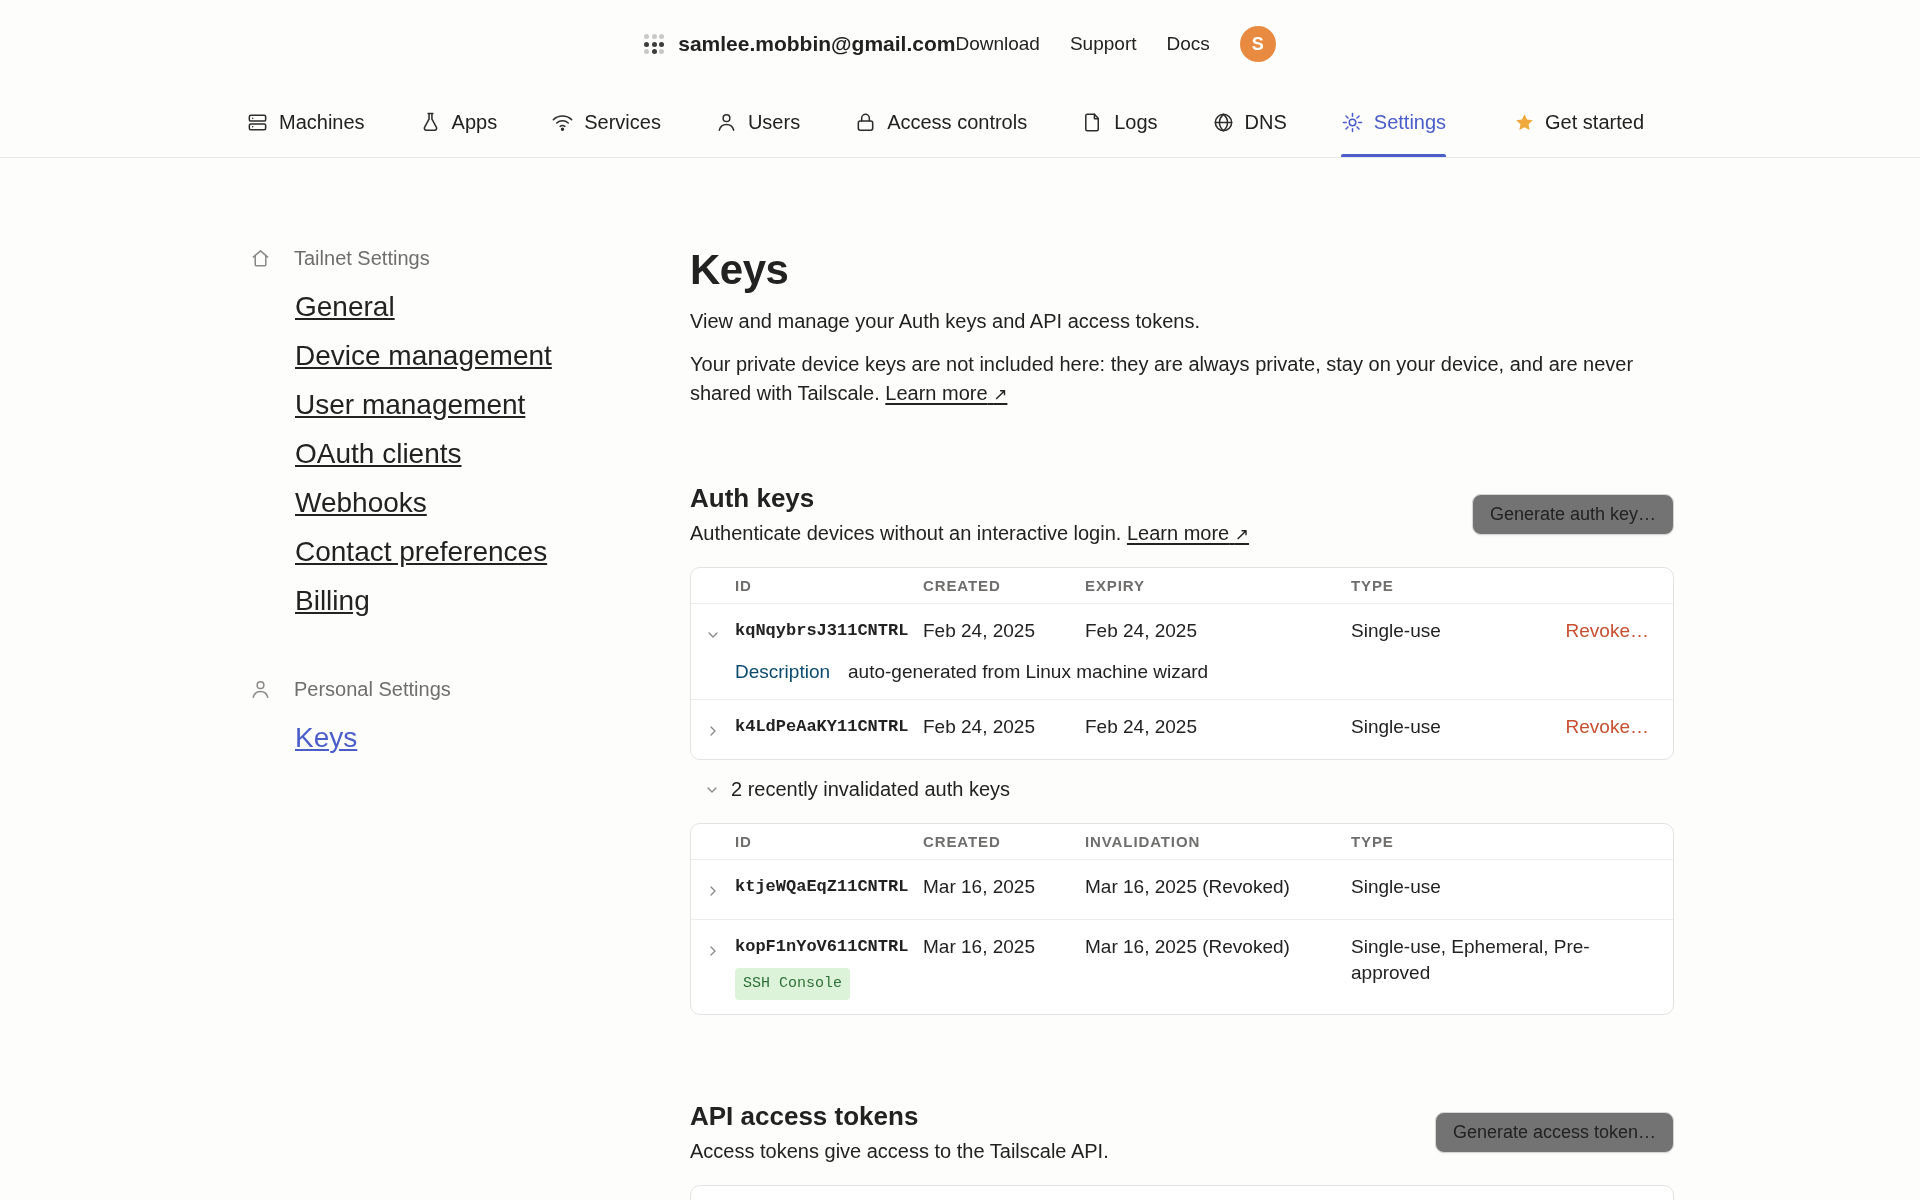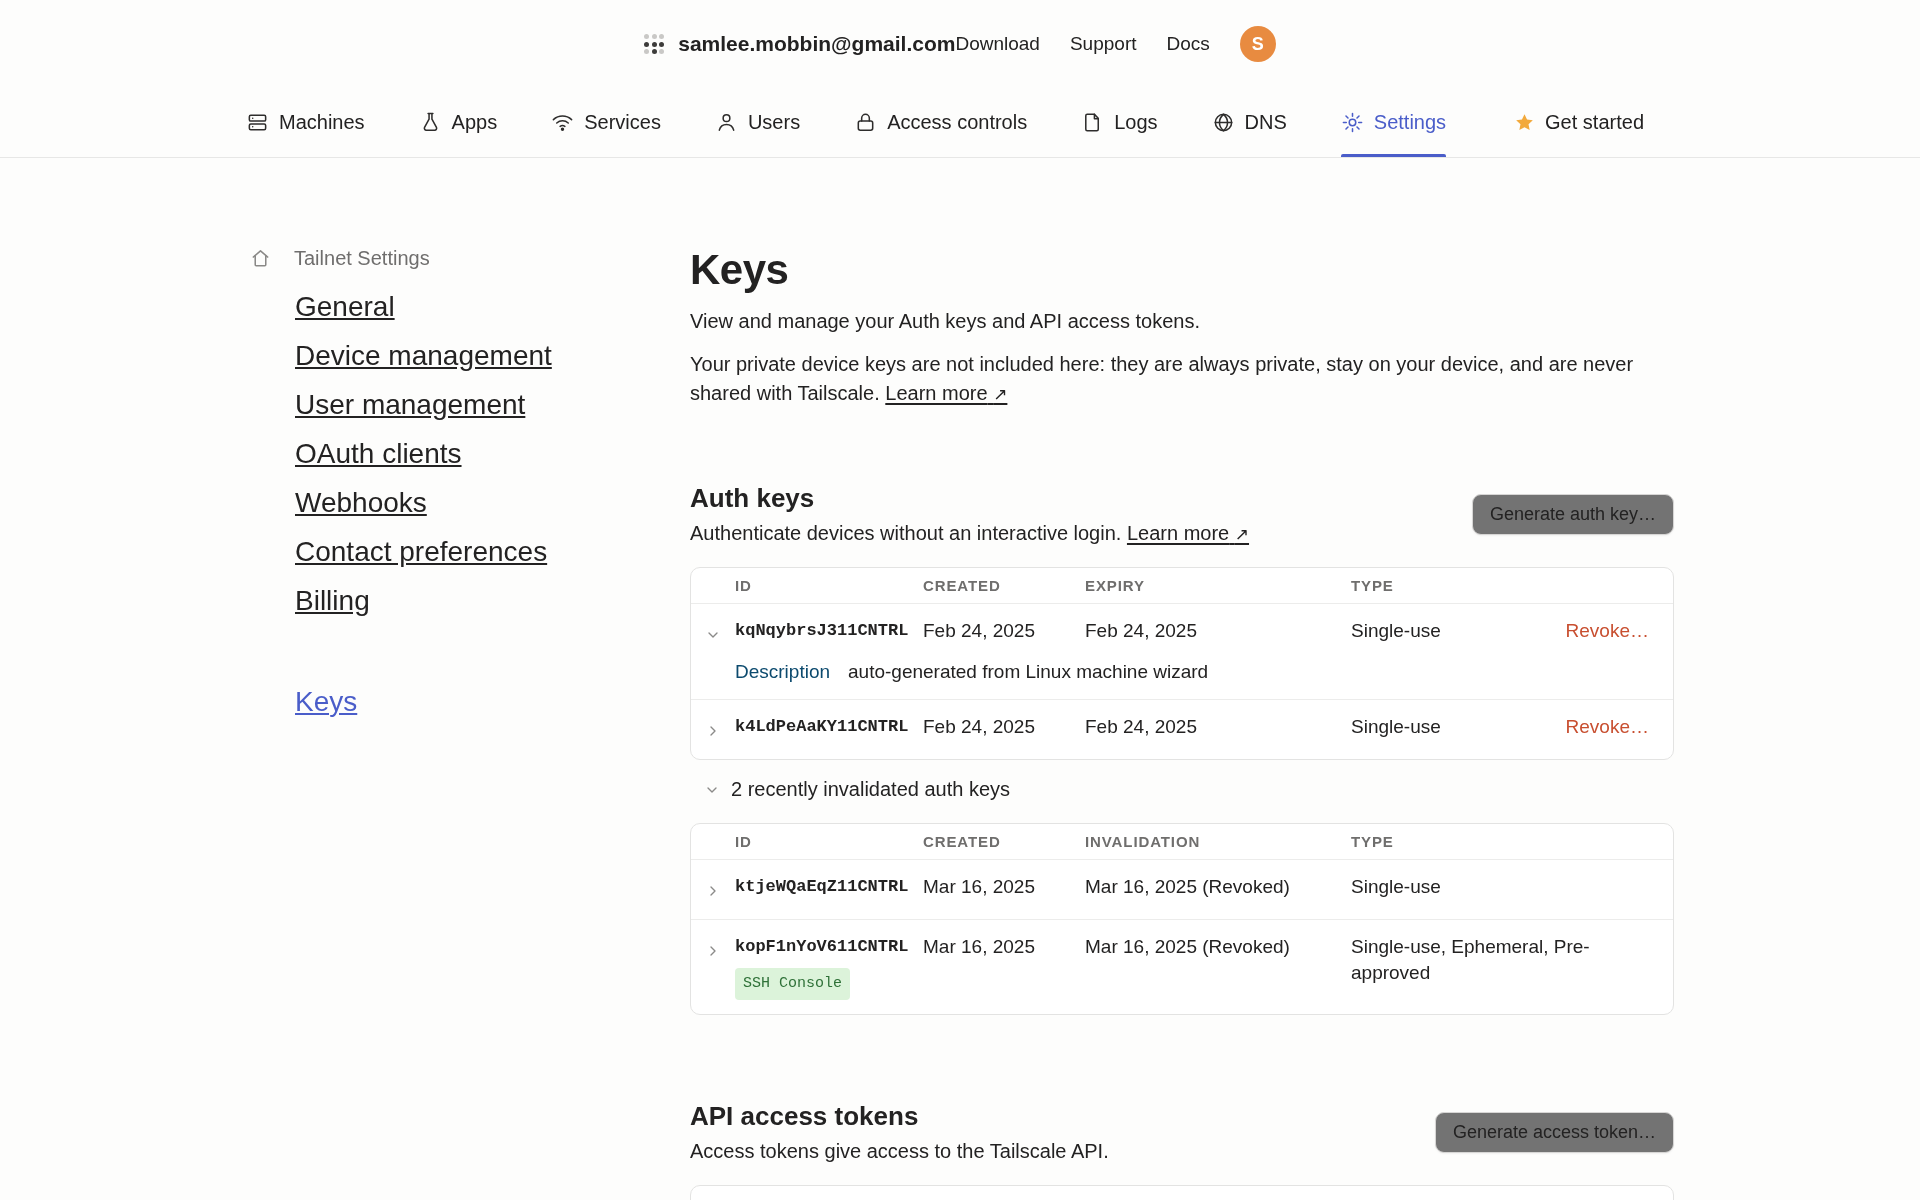--- a/index.html
+++ b/index.html
@@ -197,20 +197,27 @@
         <li class="side-item">General</li>
         <li class="side-item">Device management</li>
         <li class="side-item">User management</li>
         <li class="side-item">OAuth clients</li>
         <li class="side-item">Webhooks</li>
         <li class="side-item">Contact preferences</li>
         <li class="side-item">Billing</li>
       </ul>
     </div>
     <div class="side-section">
+      <div class="side-header">
+        <svg viewBox="0 0 24 24">
+            <circle cx="12" cy="7.5" r="3.5"></circle>
+            <path d="M4.5 20c1-4 4-6 7.5-6s6.5 2 7.5 6"></path>
+          </svg>
+        <span class="side-title">Personal Settings</span>
+      </div>
       <ul class="side-list">
         <li class="side-item active">Keys</li>
       </ul>
     </div>
   </aside>
 
   <main class="main">
     <h1 class="page-title">Keys</h1>
     <p class="intro">View and manage your Auth keys and API access tokens.</p>
     <p class="note"><span>Your private device keys are not included here: they are always private, stay on your device, and are never shared with Tailscale.</span>

